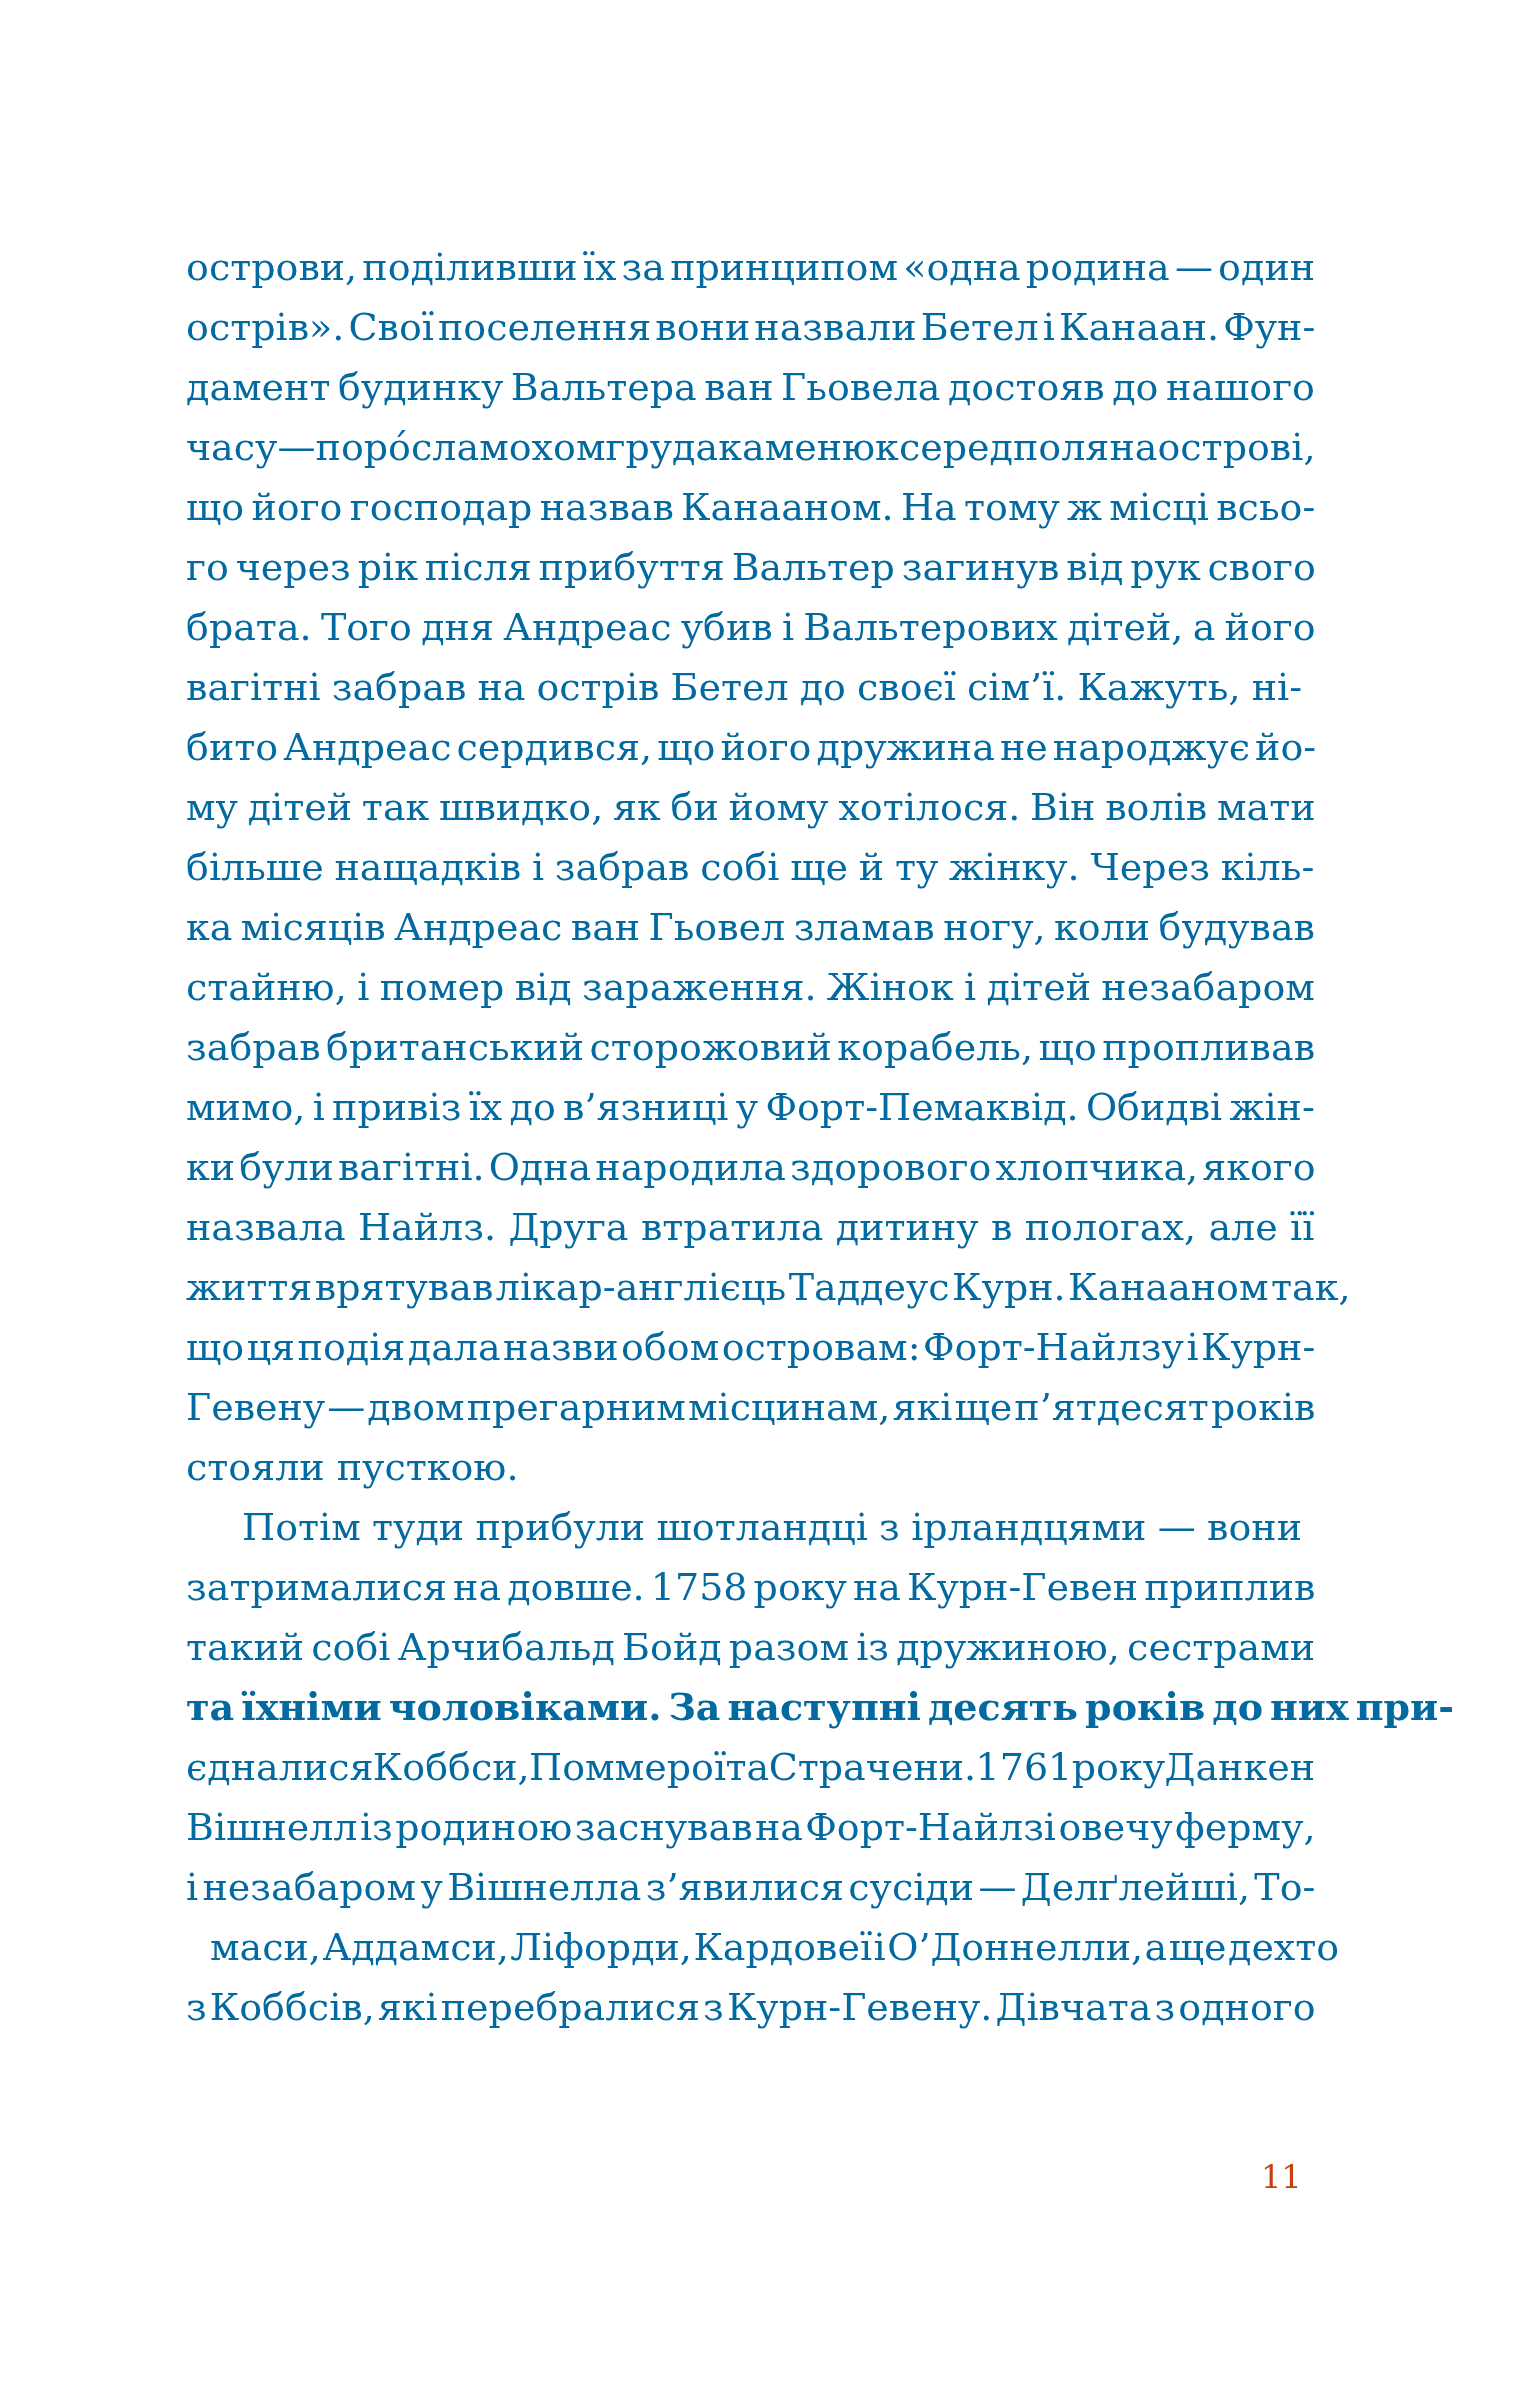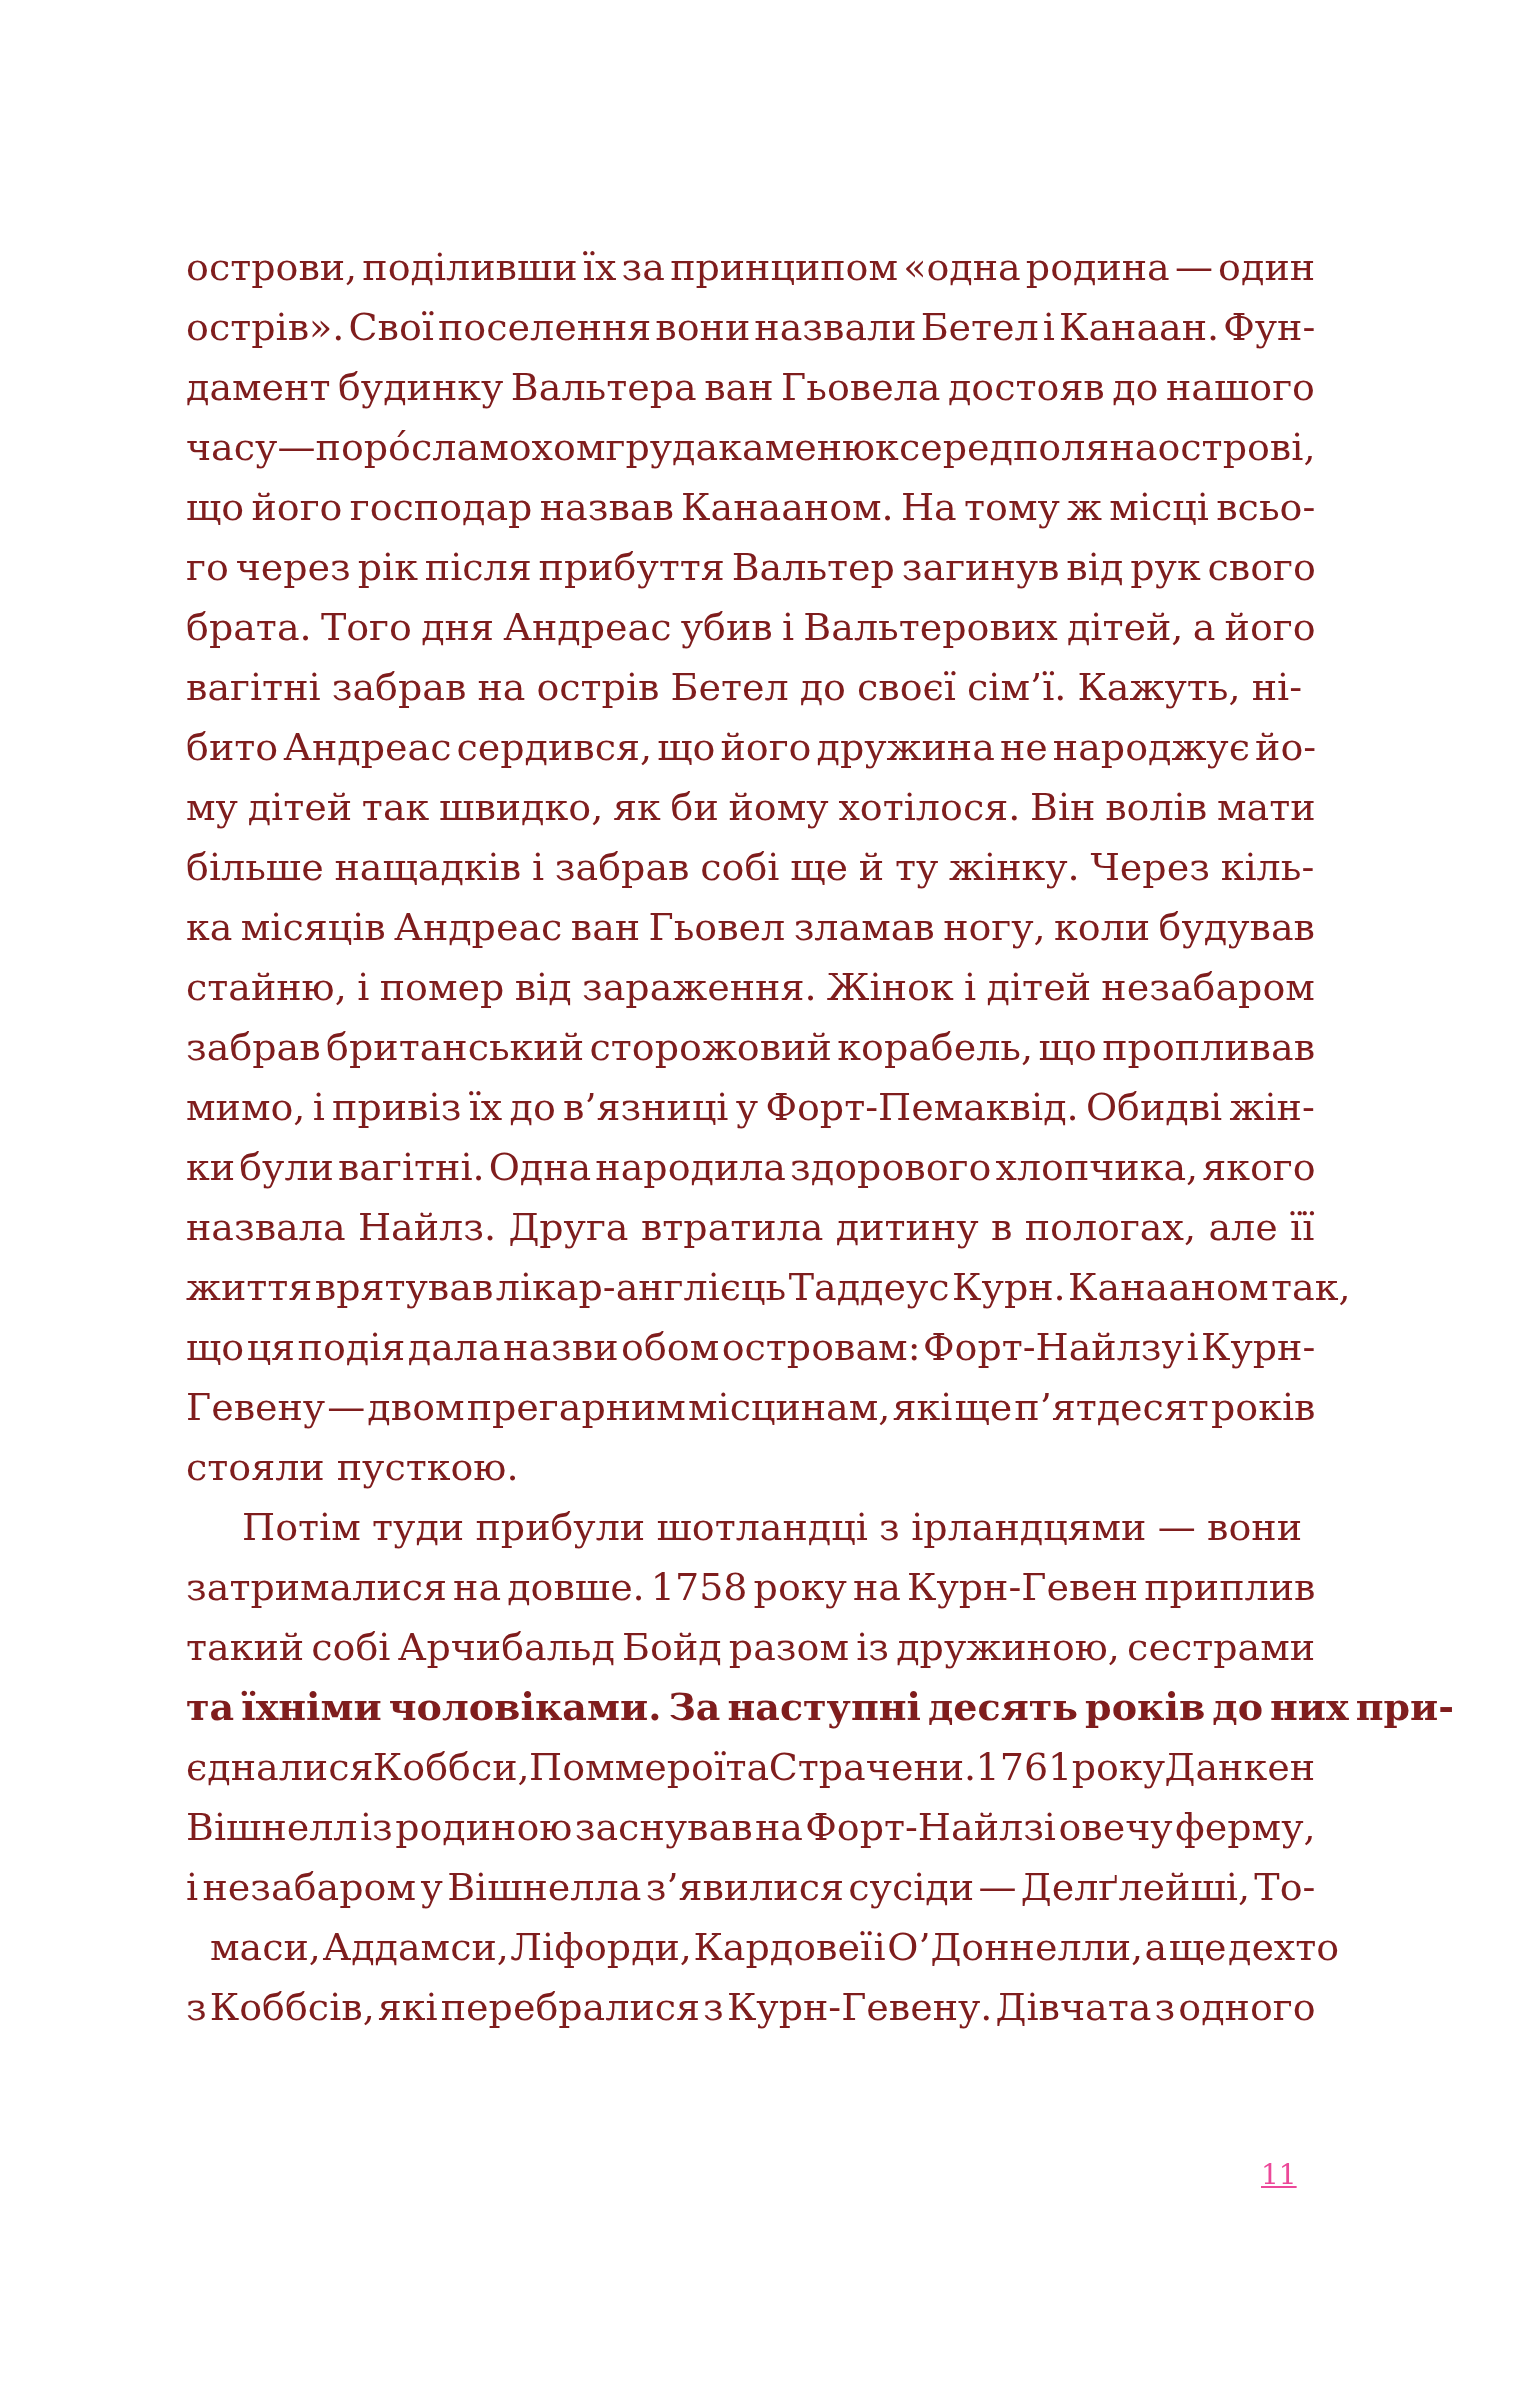--- a/index.html
+++ b/index.html
@@ -1,22 +1,22 @@
 <!DOCTYPE html>
 <html style="font-size:12.8px"><head>
 <meta charset="utf-8">
 <style>
   html, body { margin:0; padding:0; background:#ffffff; }
   body { width:1534px; height:2389px; position:relative; overflow:hidden; }
   .page { position:absolute; left:186px; top:237px; width:1116px; }
-  .para { margin:0; font-family:"DejaVu Serif", serif; font-size:38px; line-height:60px; color:#7f1d1d; text-align:justify; }
+  .para { margin:0; font-family:"DejaVu Serif", serif; font-size:38px; line-height:60px; color:#0369a1; text-align:justify; }
   .line { display:block; white-space:nowrap; text-align-last:justify; text-align:justify; }
   .line.last { text-align-last:left; }
   .indent { padding-left:56px; }
-  .pagenum { position:absolute; left:1261px; top:2158px; font-family:"DejaVu Serif", serif; font-size:28px; color:#ec4899;text-decoration:underline; }
+  .pagenum { position:absolute; left:1261px; top:2158px; font-family:"DejaVu Serif", serif; font-size:32px; color:#c2410c; }
 </style>
 </head>
 <body>
 
 <div class="page">
   <p class="para">
     <span class="line" style="white-space: nowrap; display: block; word-spacing: -6.9px;">острови, поділивши їх за принципом «одна родина — один</span>
     <span class="line" style="white-space: nowrap; display: block; word-spacing: -8px;">острів». Свої поселення вони назвали Бетел і Канаан. Фун-</span>
     <span class="line" style="white-space: nowrap; display: block; word-spacing: -4.6px;">дамент будинку Вальтера ван Гьовела достояв до нашого</span>
     <span class="line" style="white-space: nowrap; display: block; word-spacing: -12px;">часу — поро́сла мохом груда каменюк серед поля на острові,</span>

